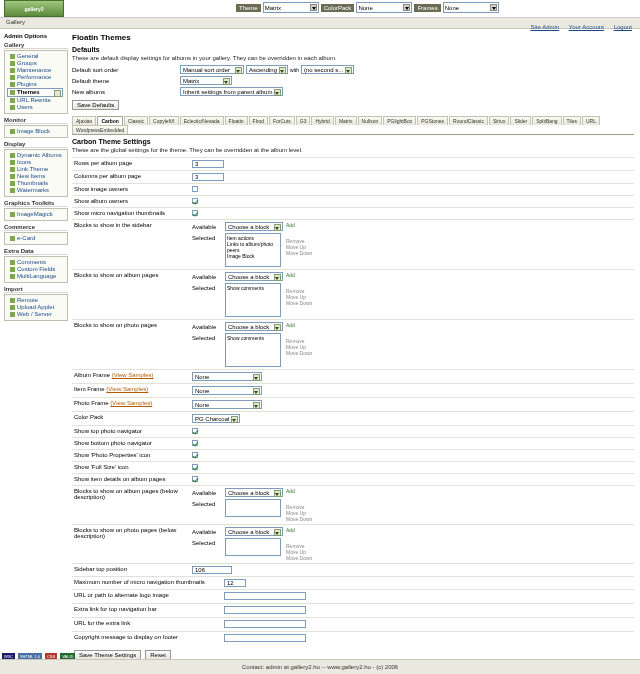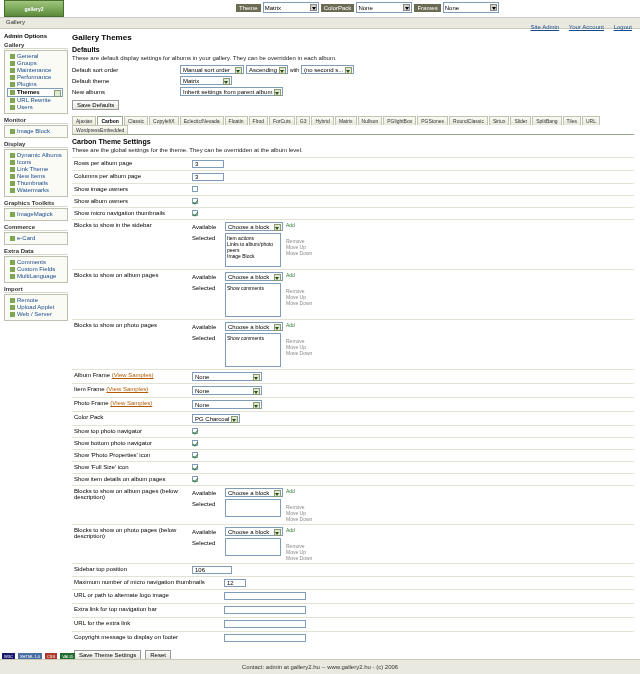--- a/index.html
+++ b/index.html
@@ -272,21 +272,21 @@
           <span>Upload Applet</span>
         </div>
       <div class="sb-item">
           <span class="ico"></span>
           <span>Web / Server</span>
         </div>
     </div>
   </div>
 
   <div class="content">
-    <h1 class="page-title">Gallery Themes</h1>
+    <h1 class="page-title">Floatin Themes</h1>
 
     <h2 class="sec">Defaults</h2>
     <p class="desc">These are default display settings for albums in your gallery. They can be overridden in each album.</p>
 
     <div class="row">
       <span class="lbl">Default sort order</span>
       <span class="sortrow">
         <span class="sel" style="min-width:64px">
             <span>Manual sort order</span>
             <span class="car"></span>

